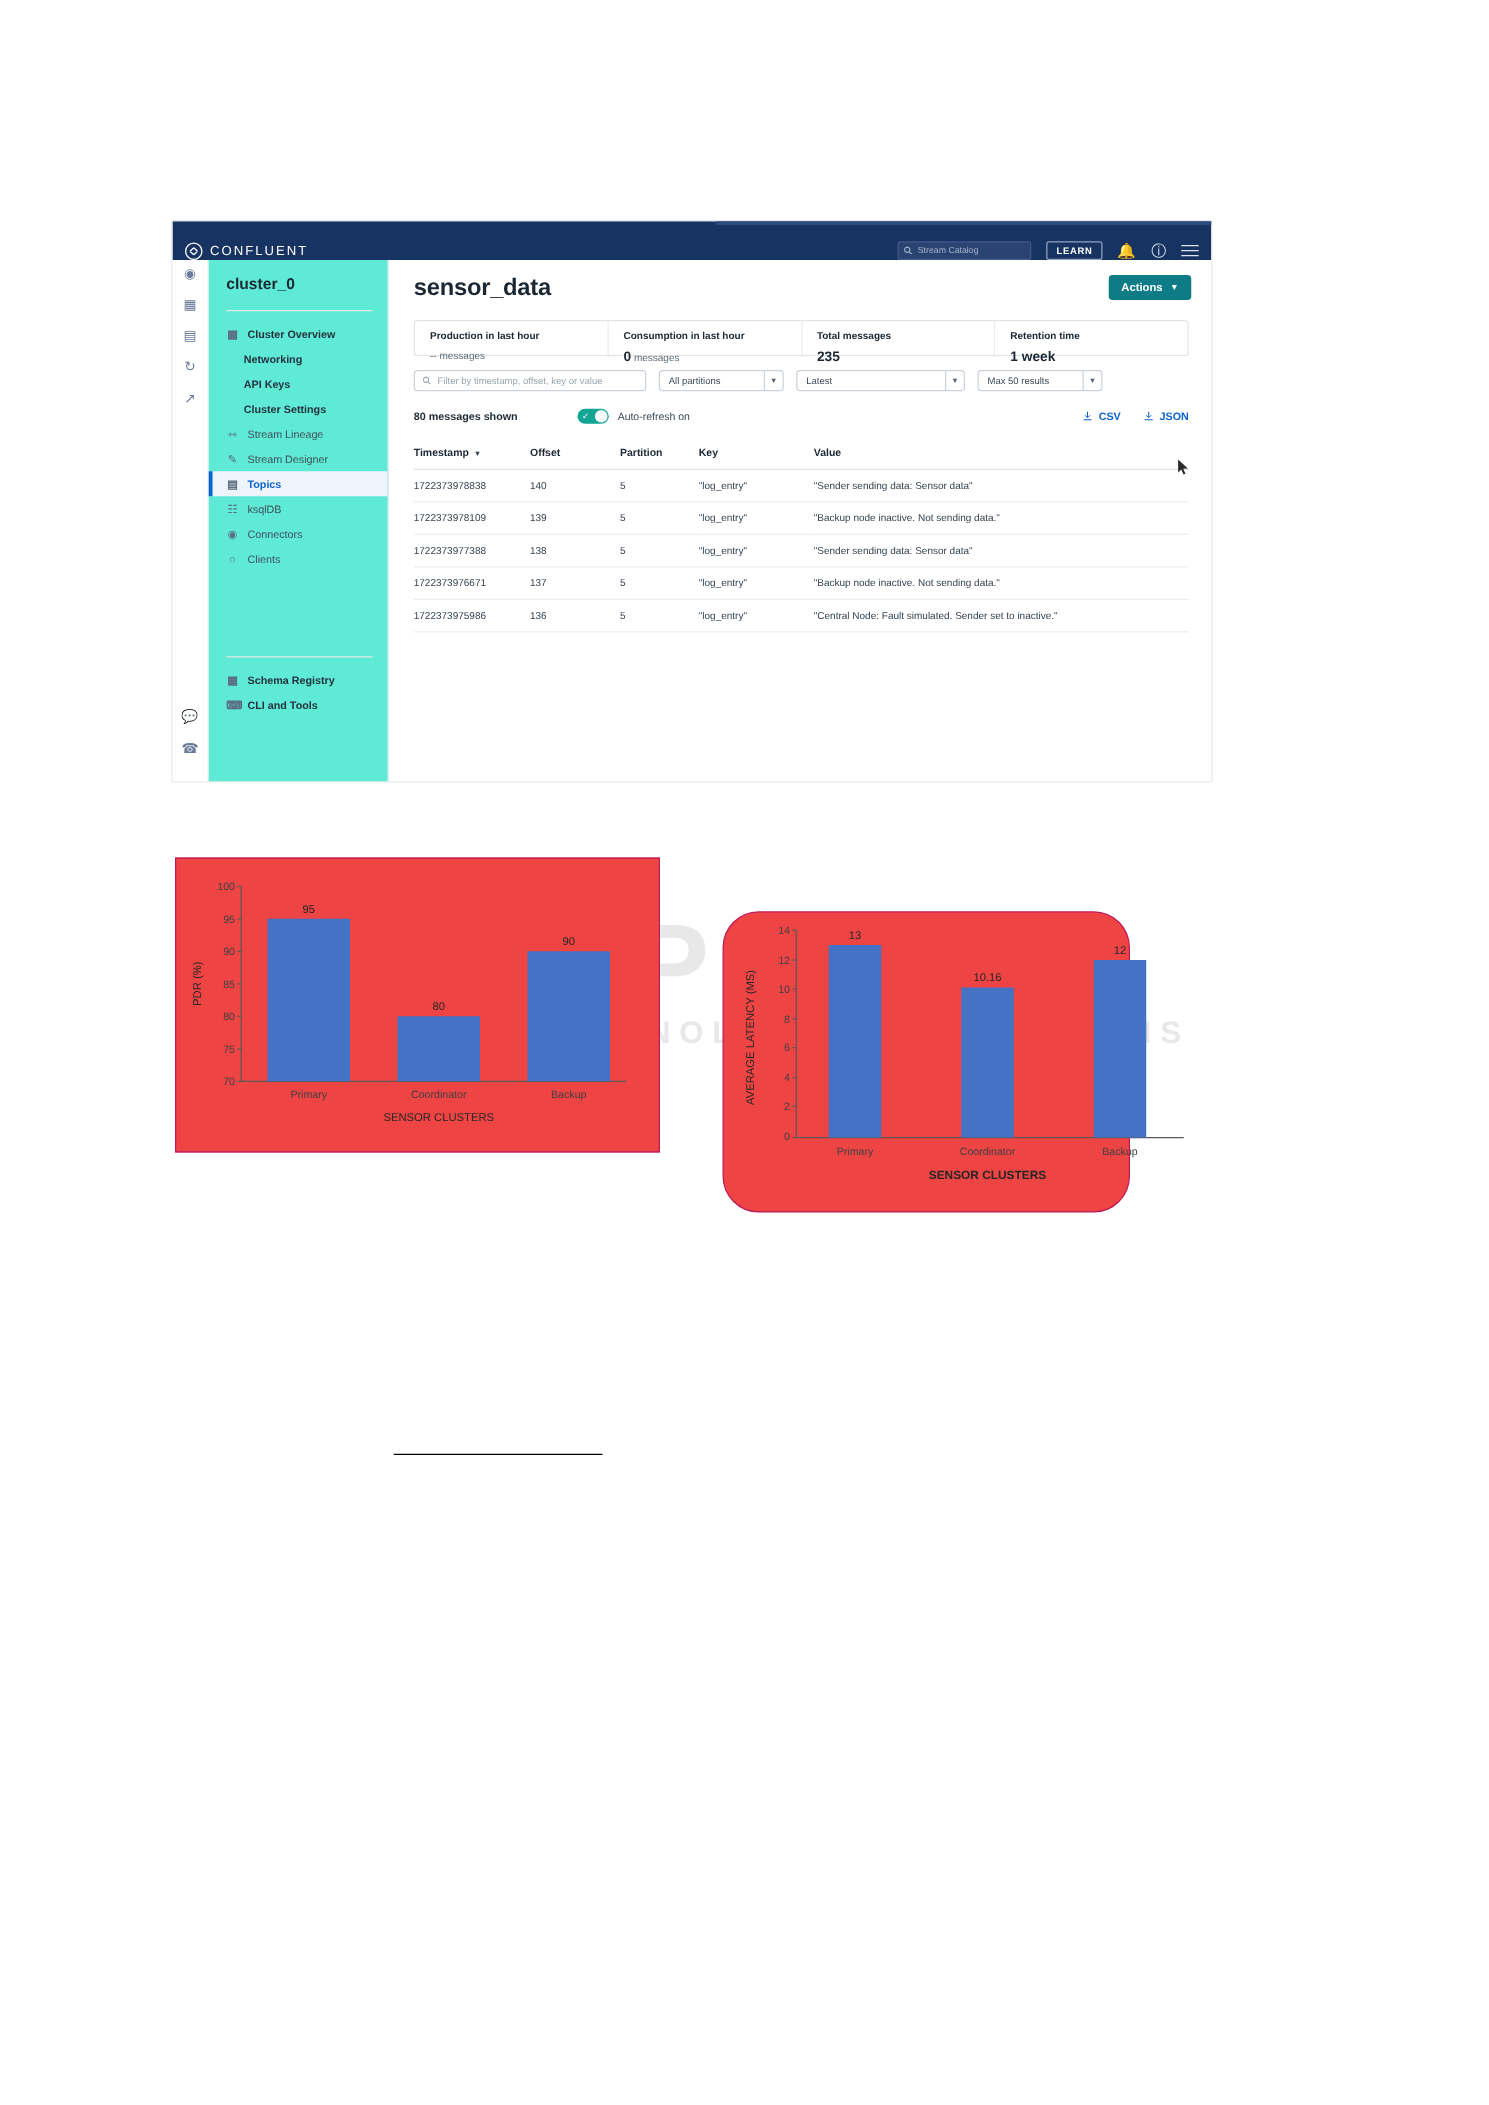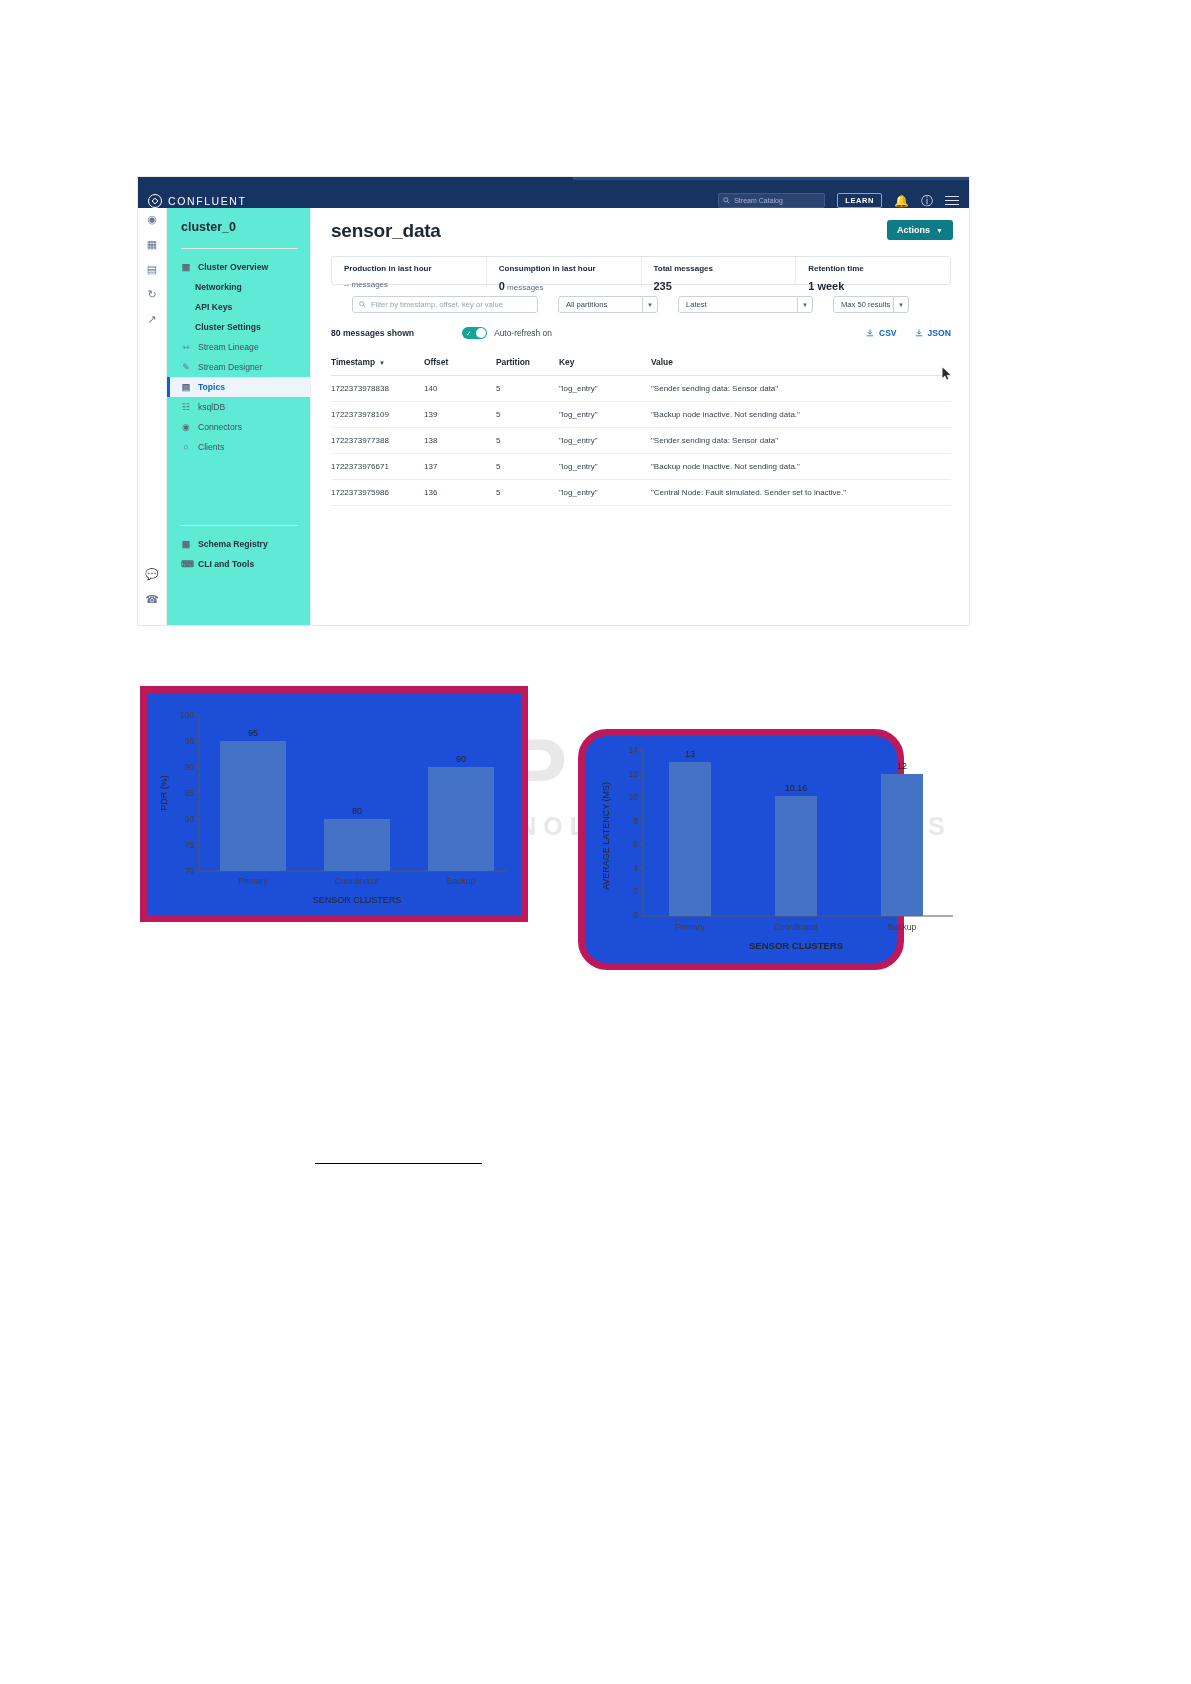--- a/index.html
+++ b/index.html
@@ -114,39 +114,39 @@
   .stats {
     margin-top: 14px; border: 1px solid #e2e5e8; border-radius: 3px;
     display: flex; height: 29px;
   }
   .stat { flex: 1; padding: 7px 12px; border-right: 1px solid #e9ecef; }
   .stat:last-child { border-right: none; }
   .stat-label { font-size: 8px; font-weight: bold; color: #1b2733; }
   .stat-value { font-size: 8px; color: #5d6b7a; margin-top: 7px; }
   .stat-value .big { font-size: 11px; font-weight: bold; color: #1b2733; }
 
-  .filters { display: flex; gap: 20px; margin-top: 11px; margin-left: 21px; }
+  .filters { display: flex; gap: 10px; margin-top: 11px; }
   .f-input {
     width: 186px; height: 17px; border: 1px solid #ccd2d9; border-radius: 3px;
     display: flex; align-items: center; gap: 5px; padding: 0 6px;
     font-size: 7.6px; color: #9aa4ae;
   }
   .f-select {
     height: 17px; border: 1px solid #ccd2d9; border-radius: 3px;
     display: flex; align-items: center; font-size: 7.6px; color: #3c4a58;
     padding-left: 7px; position: relative;
   }
   .f-select .caret {
     position: absolute; right: 0; top: 0; bottom: 0; width: 15px;
     border-left: 1px solid #ccd2d9; display: flex; align-items: center; justify-content: center;
     font-size: 6px; color: #55616d;
   }
   .w-partitions { width: 100px; }
   .w-offset { width: 135px; }
-  .w-max { width: 76px; align-items: center; }
+  .w-max { width: 100px; align-items: center; }
 
   .shown-row { display: flex; align-items: center; margin-top: 14px; }
   .shown-text { font-size: 8.6px; font-weight: bold; color: #1b2733; }
   .toggle {
     width: 25px; height: 12px; border-radius: 7px; background: #12a594;
     margin-left: 48px; position: relative; display:flex; align-items:center;
   }
   .toggle .knob { position: absolute; right: 1px; width: 10px; height: 10px; border-radius: 50%; background: #fff; }
   .toggle .chk { position:absolute; left: 3.5px; color:#fff; font-size: 7px; line-height:1; }
   .auto-label { font-size: 8.4px; color: #3c4a58; margin-left: 7px; }
@@ -168,21 +168,21 @@
   .sort-caret { font-size: 6px; margin-left: 4px; color: #36424f; }
 
   .cursor {
     position: absolute; left: 631px; top: 159px; z-index: 5;
     width: 0; height: 0;
   }
   .cursor svg { display:block; }
 
   
   .chart-box {
-    position: absolute; background: #1d4ed8; border: 7px solid #be185d; z-index: 2;
+    position: absolute; background: #ef4444; border: 1px solid #be185d; z-index: 2;
   }
   #chart-left { left: 140px; top: 686px; width: 388px; height: 236px; }
   #chart-right { left: 578px; top: 729px; width: 326px; height: 241px; border-radius: 29px; }
   .chart-svg { display: block; }
 
   .rule {
     position: absolute; left: 315px; top: 1163px; width: 167px; height: 1px; background: #000;
     z-index: 3;
   }
 </style>

